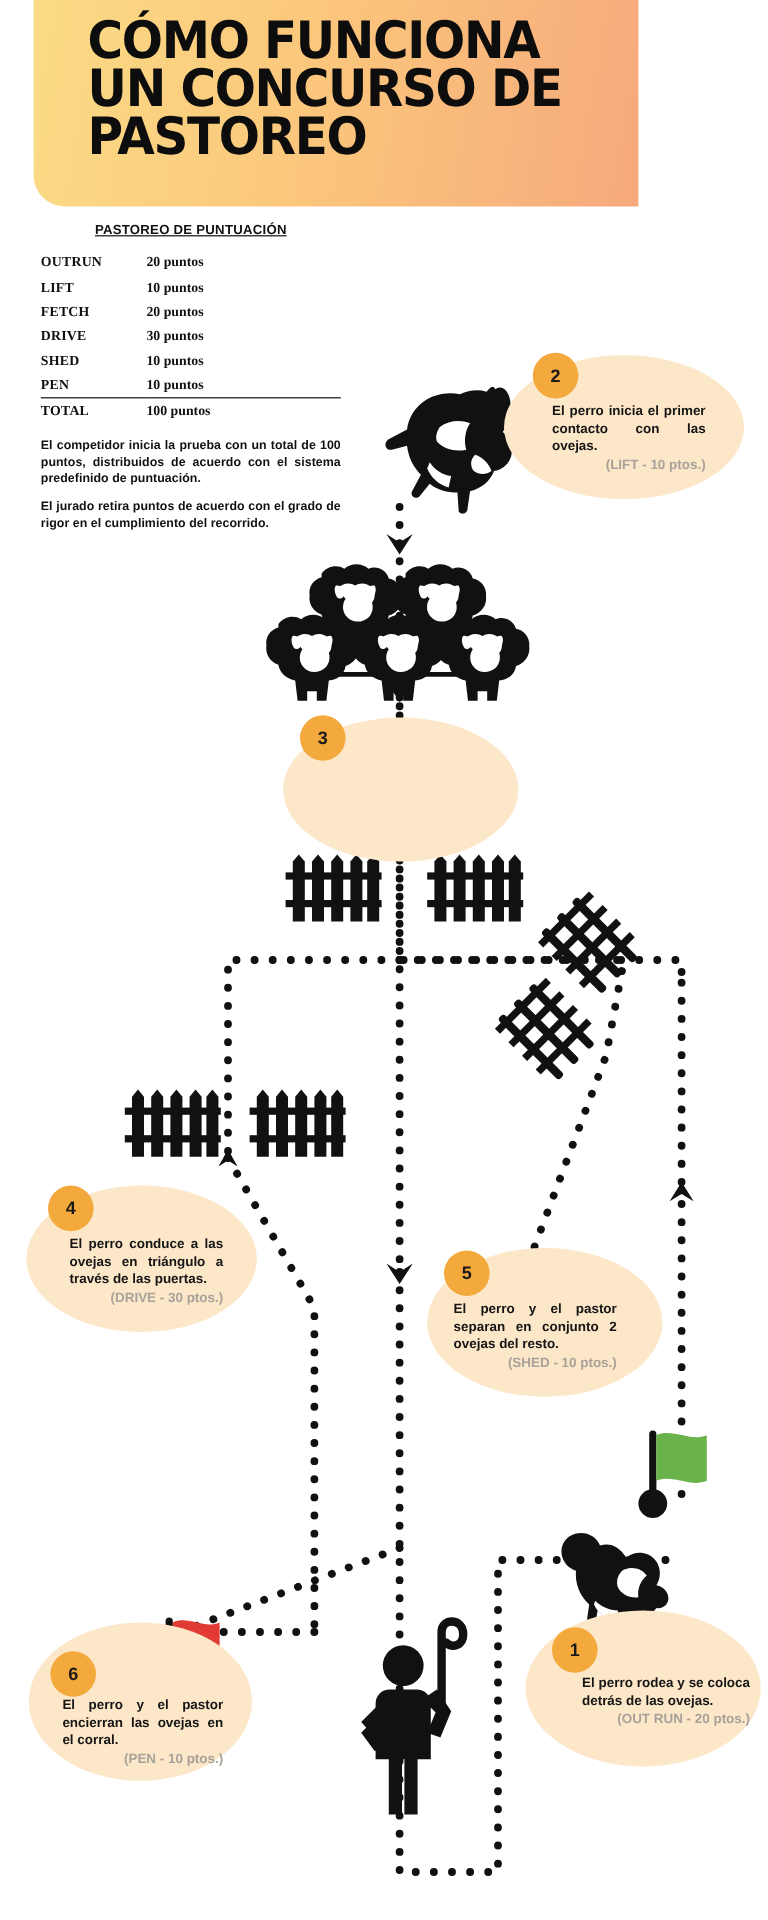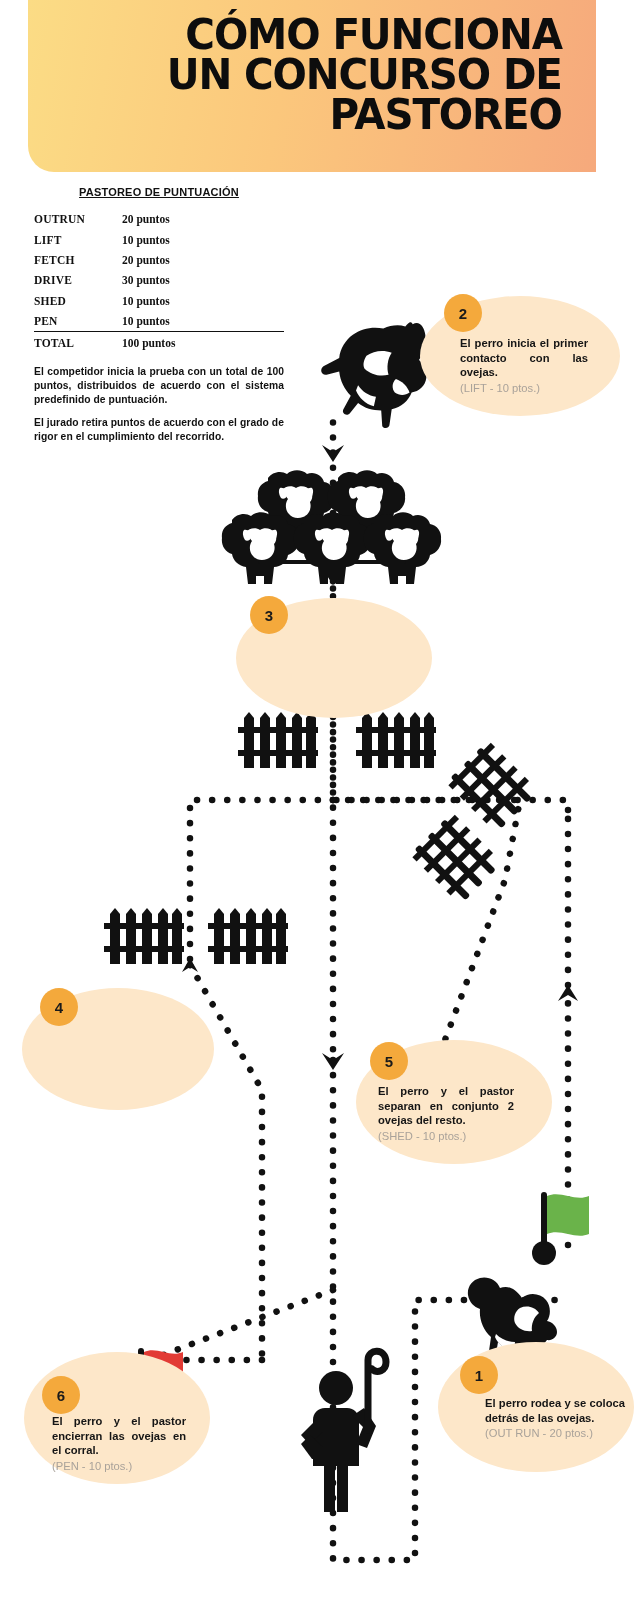--- a/index.html
+++ b/index.html
@@ -1,22 +1,22 @@
 <!DOCTYPE html>
 <html><head>
 <meta charset="utf-8">
 <style>
   html,body{margin:0;padding:0;background:#ffffff;}
   body{width:640px;height:1600px;position:relative;overflow:hidden;
        font-family:"Liberation Sans", sans-serif;color:#111;}
 
   
-  #header{position:absolute;left:28px;top:0;width:568px;height:172px;
+  #header{position:absolute;left:28px;top:0;width:504px;height:172px;
           border-bottom-left-radius:26px;border-bottom-right-radius:0;
-          background:linear-gradient(100deg,#fbdc85 0%,#fbc77c 45%,#f6a97c 100%);text-align:right;}
+          background:linear-gradient(100deg,#fbdc85 0%,#fbc77c 45%,#f6a97c 100%);}
   #title{position:absolute;left:45px;top:14px;width:520px;
          font-size:43px;line-height:0.93;font-weight:bold;letter-spacing:-1.2px;
          color:#0d0d0d;text-transform:uppercase;
          font-family:"DejaVu Sans", sans-serif;
          transform:scaleX(0.94);transform-origin:left top;}
   #title .ln{display:block;white-space:nowrap;}
 
   
   #score-panel{position:absolute;left:34px;top:186px;width:250px;}
   #score-title{font-size:11px;font-weight:bold;text-decoration:underline;
@@ -31,22 +31,22 @@
 
   
   .callout{position:absolute;}
   .blob{position:absolute;left:0;top:0;width:100%;height:100%;
         background:#fde7c9;border-radius:50%;}
   .badge{position:absolute;border-radius:50%;background:#f4a93c;color:#1a1a1a;
          font-weight:bold;font-size:15px;display:flex;align-items:center;
          justify-content:center;width:38px;height:38px;}
   .ctext{position:absolute;font-size:11.2px;font-weight:bold;line-height:1.31;
          text-align:justify;color:#151515;}
-  .cscore{display:block;margin-top:1px;color:#a9a29a;font-weight:normal;
-          text-align:left;}
+  .cscore{display:block;margin-top:1px;color:#a9a29a;font-weight:bold;
+          text-align:right;}
 
   
   #art{position:absolute;left:0;top:0;width:640px;height:1600px;}
 </style>
 </head>
 <body>
 
 <div id="header">
   <div id="title">
     <span class="ln">CÓMO FUNCIONA</span>
@@ -317,20 +317,24 @@
 </div>
 
 <div class="callout" style="left:236px;top:598px;width:196px;height:120px;">
   <div class="blob"></div>
   <div class="badge" style="left:14px;top:-2px;">3</div>
 </div>
 
 <div class="callout" style="left:22px;top:988px;width:192px;height:122px;">
   <div class="blob"></div>
   <div class="badge" style="left:18px;top:0px;">4</div>
+  <div class="ctext" style="left:36px;top:42px;width:128px;">
+    <span>El perro conduce a las ovejas en triángulo a través de las puertas.</span>
+    <span class="cscore">(DRIVE - 30 ptos.)</span>
+  </div>
 </div>
 
 <div class="callout" style="left:356px;top:1040px;width:196px;height:124px;">
   <div class="blob"></div>
   <div class="badge" style="left:14px;top:2px;">5</div>
   <div class="ctext" style="left:22px;top:44px;width:136px;">
     <span>El perro y el pastor separan en conjunto 2 ovejas del resto.</span>
     <span class="cscore">(SHED - 10 ptos.)</span>
   </div>
 </div>

